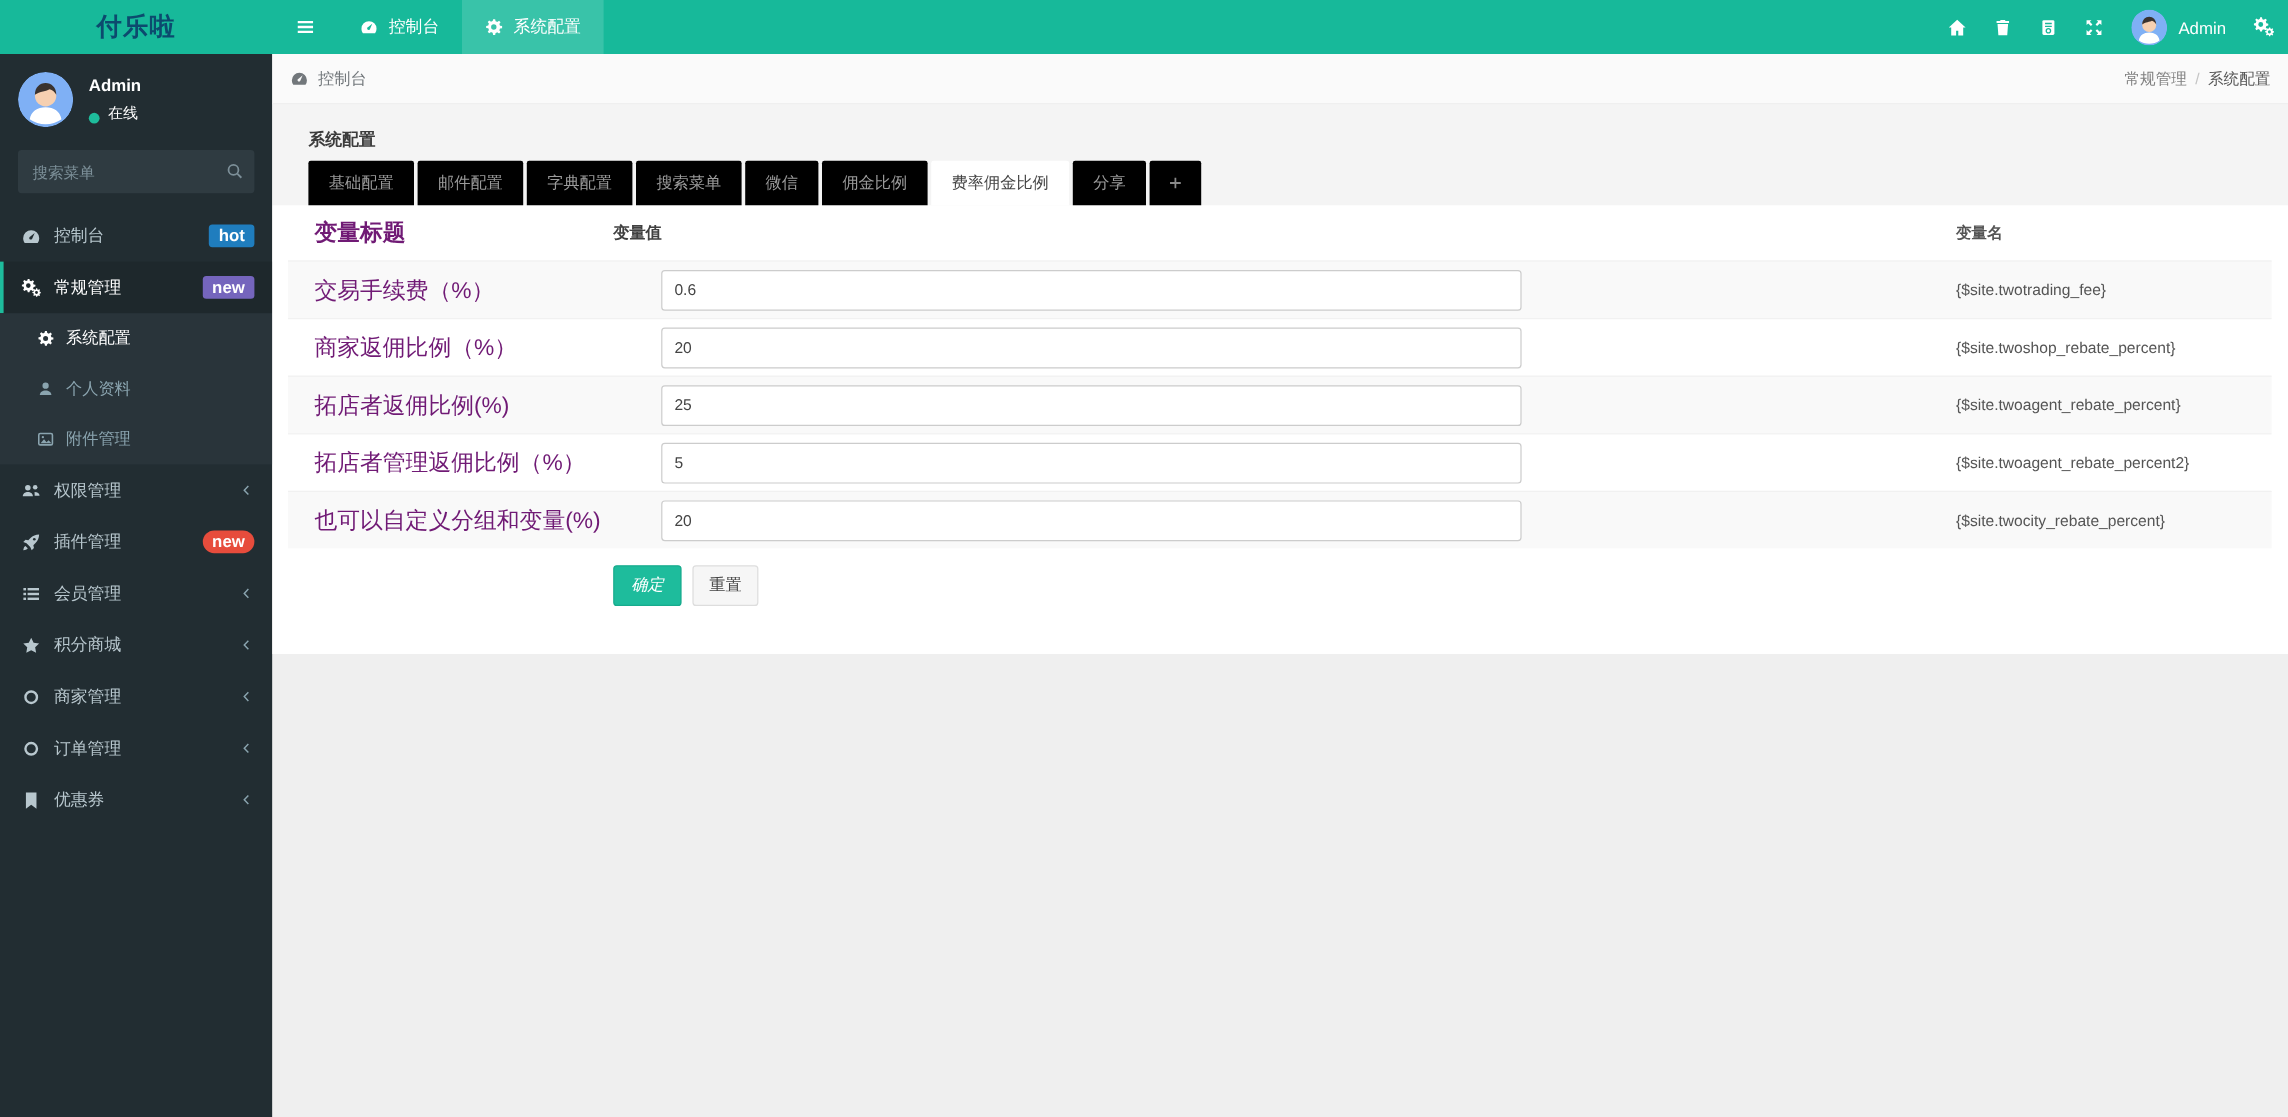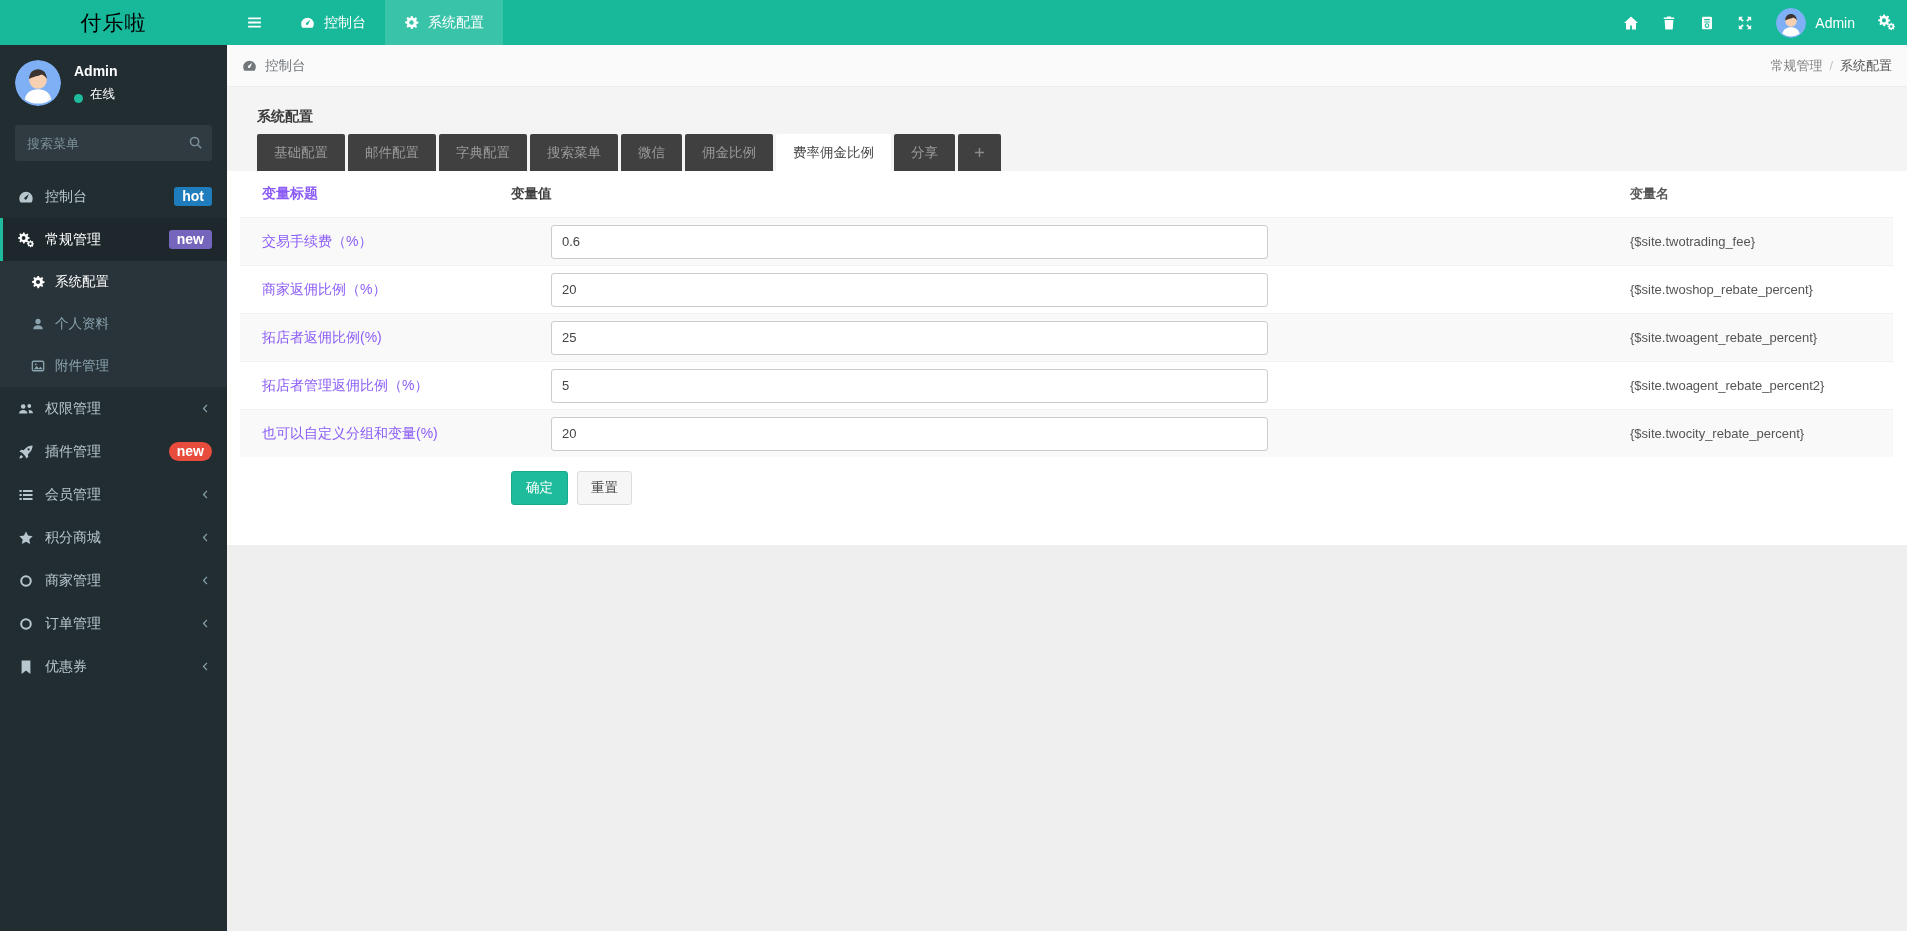--- a/index.html
+++ b/index.html
@@ -2,21 +2,21 @@
 <html><head>
 <meta charset="utf-8">
 <style>
   *{margin:0;padding:0;box-sizing:border-box;}
   html,body{width:1907px;height:931px;}
   body{font-family:"Liberation Sans","DejaVu Sans",sans-serif;background:#efefef;overflow:hidden;position:relative;}
   svg{display:block;}
 
   
   .topbar{position:absolute;top:0;left:0;width:1907px;height:45px;background:#17b99a;display:flex;align-items:stretch;z-index:30;}
-  .logo{width:227px;color:#000000;font-size:21px;font-weight:normal;text-align:center;line-height:45px;letter-spacing:1px;flex:none;}
+  .logo{width:227px;color:#0c4a6e;font-size:21px;font-weight:bold;text-align:center;line-height:45px;letter-spacing:1px;flex:none;}
   .tb-btn{display:flex;align-items:center;gap:9px;padding:0 19px;color:#fff;font-size:14px;cursor:pointer;}
   .tb-btn.active{background:rgba(255,255,255,0.15);}
   .tb-burger{width:54px;display:flex;align-items:center;justify-content:center;color:#fff;cursor:pointer;}
   .tb-right{margin-left:auto;display:flex;align-items:center;}
   .tb-icon{width:38px;height:45px;display:flex;align-items:center;justify-content:center;color:#fff;cursor:pointer;}
   .tb-user{display:flex;align-items:center;gap:9px;color:#fff;font-size:14px;padding:0 12px;cursor:pointer;}
   .avatar-sm{width:30px;height:30px;border-radius:50%;overflow:hidden;flex:none;}
 
   
   .sidebar{position:absolute;top:45px;left:0;width:227px;height:886px;background:#222d32;}
@@ -47,34 +47,34 @@
   .crumb-left{display:flex;align-items:center;gap:8px;color:#72777b;font-size:13.5px;cursor:pointer;}
   .crumb-right{margin-left:auto;display:flex;align-items:center;gap:7px;font-size:13px;}
   .crumb-link{color:#808080;cursor:pointer;}
   .crumb-sep{color:#c4c4c4;}
   .crumb-cur{color:#555;}
 
   .panel-heading{background:#f4f4f4;padding:21px 30px 0;}
   .ph-title{font-size:14px;font-weight:bold;color:#3c3c3c;margin-bottom:8px;}
   .ph-sub{font-size:13px;color:#5f5f5f;margin-bottom:15px;}
   .tabs{display:flex;gap:3px;}
-  .tab{height:37px;line-height:37px;padding:0 17px;background:#404040;color:#9b9b9b;font-size:13.5px;border-radius:2px 2px 0 0;cursor:pointer;white-space:nowrap;}
+  .tab{height:37px;line-height:37px;padding:0 17px;background:#000000;color:#9b9b9b;font-size:13.5px;border-radius:2px 2px 0 0;cursor:pointer;white-space:nowrap;}
   .tab.active{background:#fff;color:#444;}
   .tab.plus{padding:0 15px;color:#8a8a8a;display:flex;align-items:center;}
 
   .panel-body{background:#fff;padding:0 14px 40px 13px;}
   .t-head{display:flex;height:46px;align-items:center;font-weight:bold;color:#404040;font-size:13.5px;}
   .t-row{display:flex;height:48px;align-items:center;border-top:1px solid #f1f1f1;gap:40px;}
   .t-row.odd{background:#f9f9f9;}
-  .c1{width:271px;padding-left:22px;font-size:14px;color:#8b5cf6;flex:none;}
+  .c1{width:271px;padding-left:22px;font-size:19px;color:#701a75;flex:none;}
   .c2{flex:1;}
   .c3{width:277px;padding-left:14px;font-size:13px;color:#555;flex:none;}
   .val-input{width:717px;height:34px;border:1px solid #ccc;border-radius:3px;padding:0 10px;font-size:13px;color:#444;font-family:inherit;background:#fff;}
   .btn-row{margin-top:14px;padding-left:271px;display:flex;gap:9px;}
-  .btn-ok{background:#1ebc9c;color:#fff;border:1px solid #17ab8d;border-radius:3px;font-size:13.5px;padding:7px 14px;cursor:pointer;font-family:inherit;}
+  .btn-ok{background:#1ebc9c;color:#fff;border:1px solid #17ab8d;border-radius:3px;font-size:13.5px;padding:7px 14px;cursor:pointer;font-family:inherit;font-style:italic;}
   .btn-reset{background:#f6f6f6;color:#444;border:1px solid #ddd;border-radius:3px;font-size:13.5px;padding:7px 13px;cursor:pointer;font-family:inherit;}
 </style>
 </head>
 <body>
 
 <div class="topbar">
   <div class="logo">付乐啦</div>
   <div class="tb-burger">
     <span>
         <svg width="17" height="17" viewBox="0 0 16 16" aria-hidden="true">

